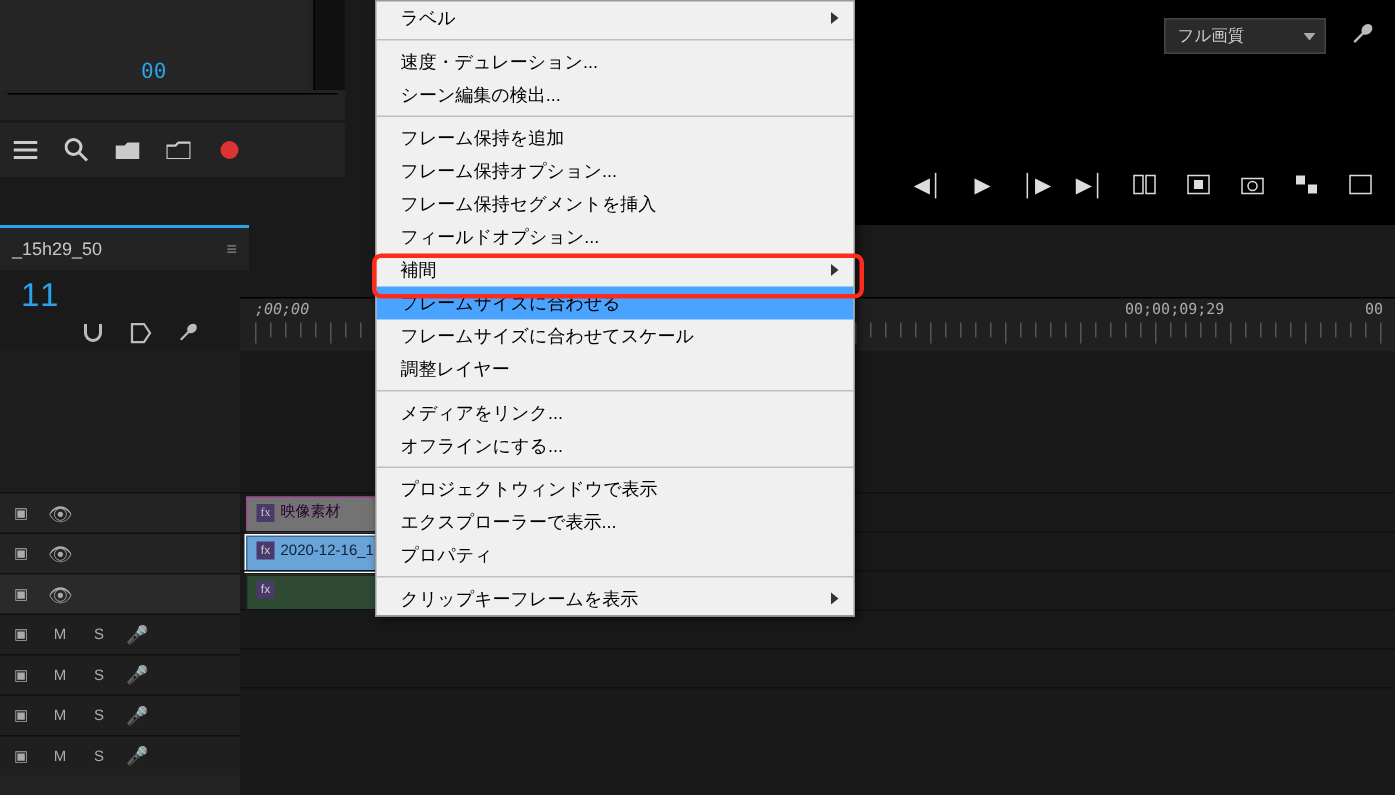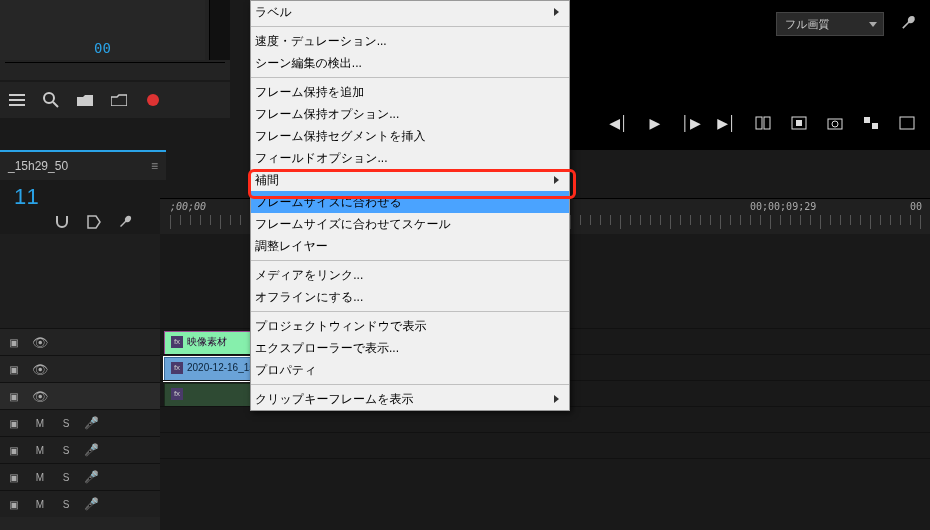--- a/index.html
+++ b/index.html
@@ -33,35 +33,35 @@
   .trk.dark{background:#1f1f1f;}
   .trk.sel{background:#2a2a2a;}
   .trk .btn{width:16px;text-align:center;font-size:10px;}
   .trk .eye{font-size:13px;}
   .trk .mic{font-size:12px;}
   
   .tl-body{position:absolute;left:160px;top:234px;right:0;bottom:0;background:#191919;}
   .row{position:absolute;left:0;right:0;height:26px;border-top:1px solid #111;}
   .clip{position:absolute;top:2px;height:22px;border:1px solid #333;font-size:10px;line-height:20px;padding:0 6px;overflow:hidden;white-space:nowrap;}
   .clip .fx{display:inline-block;width:12px;height:12px;background:#4a3a6a;color:#ccc;font-size:8px;text-align:center;line-height:12px;margin-right:4px;vertical-align:middle;}
-  .clip-pink{background:#86efac;color:#2a0030;border-color:#9a4a92;}
+  .clip-pink{background:#737373;color:#2a0030;border-color:#9a4a92;font-family:Liberation Serif, serif;}
   .clip-blue{background:#6aa3d8;color:#0a2238;border-color:#3a6a9a;}
   .clip-blue.sel{outline:1px solid #fff;}
   .clip-audio{background:#2e4a33;border-color:#1a2a1c;}
   
   .prog-panel{position:absolute;left:250px;top:0;right:0;height:150px;background:#000;}
   .prog-black{position:absolute;left:320px;top:0;right:0;height:98px;background:#000;border:1px solid #000;}
   .quality{position:absolute;right:46px;top:12px;width:90px;height:22px;background:#2a2a2a;border:1px solid #444;color:#ccc;font-size:11px;line-height:22px;padding:0 8px;}
   .quality::after{content:"";position:absolute;right:6px;top:9px;border-left:4px solid transparent;border-right:4px solid transparent;border-top:5px solid #aaa;}
   .wrench-top{position:absolute;right:12px;top:14px;color:#bbb;font-size:16px;}
   .transport{position:absolute;right:14px;top:114px;display:flex;gap:18px;align-items:center;color:#ddd;}
   .transport .icon{width:18px;height:18px;display:flex;align-items:center;justify-content:center;font-size:14px;}
   
   .ctx{position:absolute;left:250px;top:0;width:318px;background:#f0f0f0;color:#000;border:1px solid #999;box-shadow:2px 2px 6px rgba(0,0,0,.6);}
-  .ctx .item{height:22px;line-height:22px;padding:0 4px;position:relative;font-size:12px;}
+  .ctx .item{height:22px;line-height:22px;padding:0 16px;position:relative;font-size:12px;}
   .ctx .item.sub::after{content:"";position:absolute;right:10px;top:7px;border-top:4px solid transparent;border-bottom:4px solid transparent;border-left:5px solid #333;}
   .ctx hr{border:none;border-top:1px solid #c0c0c0;margin:3px 0;}
   .ctx .hl{background:#4aa3ff;color:#000;}
   .hl-ring{position:absolute;border:3px solid #ff2a1a;border-radius:6px;pointer-events:none;}
   svg{display:block;}
 </style>
 </head>
 <body>
 
 <div class="app">

